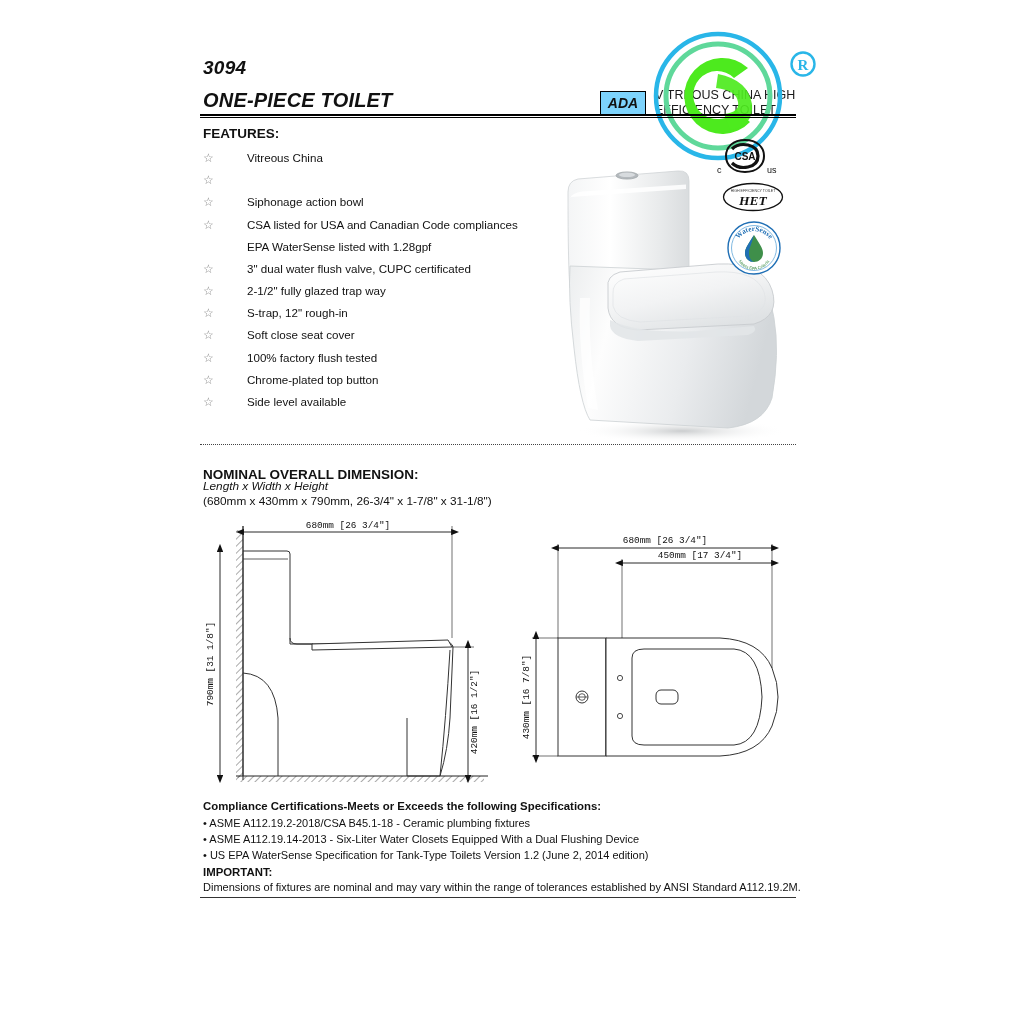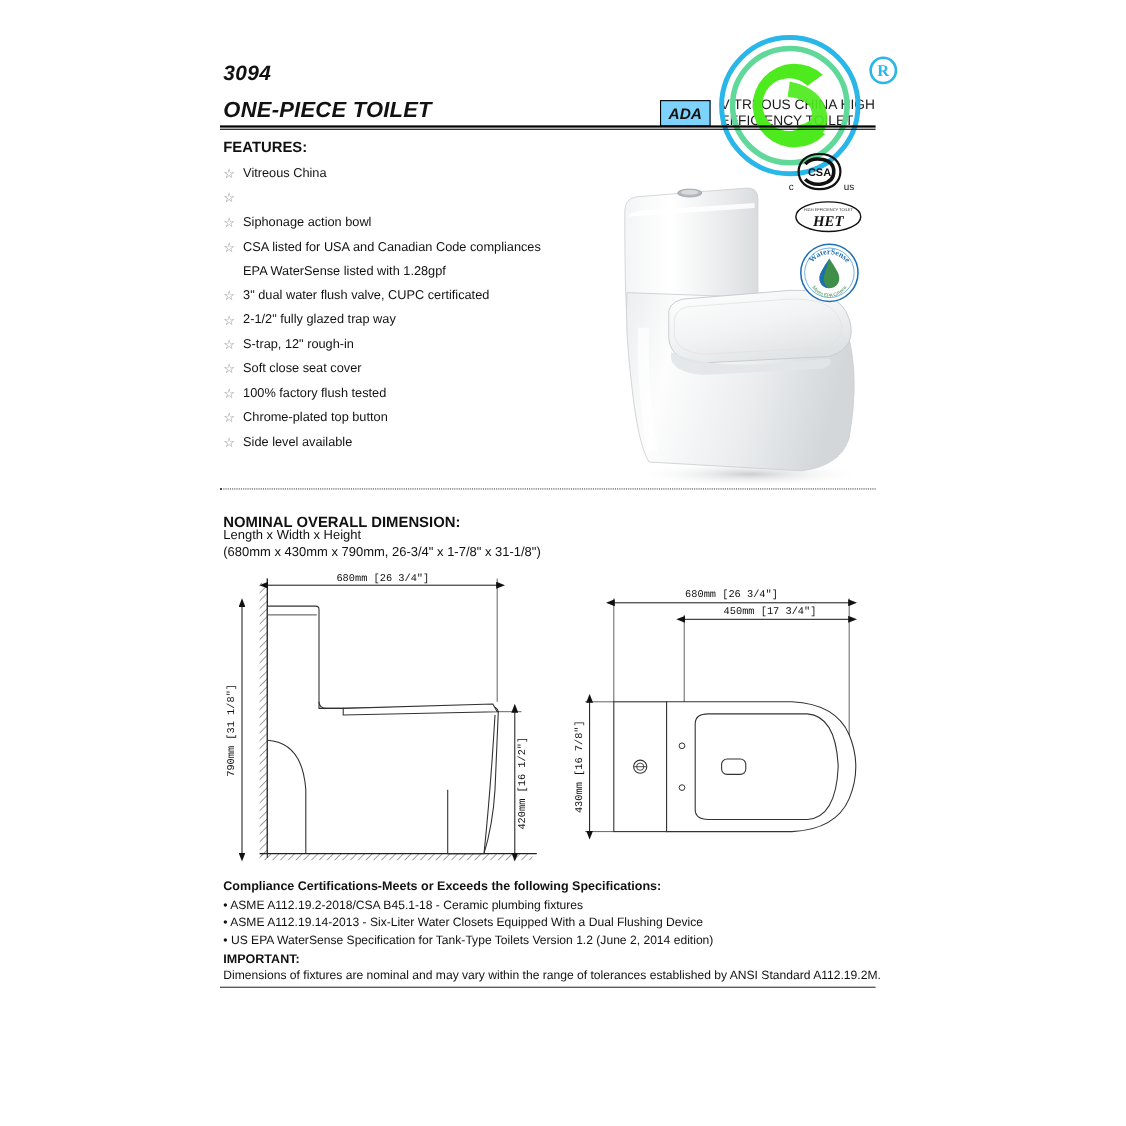--- a/index.html
+++ b/index.html
@@ -97,20 +97,21 @@
     width: 18px;
     flex: 0 0 18px;
     color: #8b8b8b;
     font-size: 12px;
     line-height: 16px;
   }
   .feat-text {
     font-size: 11.6px;
     line-height: 16px;
     color: #111;
+    margin-left: 26px;
   }
   .feat-text .l2 { display: block; margin-top: 6px; }
 
   
   .dotted-sep {
     position: absolute;
     left: 200px; top: 444px;
     width: 596px;
     border-top: 1.4px dotted #444;
   }
@@ -120,20 +121,21 @@
     position: absolute;
     left: 203px; top: 454px;
     font-size: 13.5px;
     font-weight: bold;
     margin-top: 13px;
   }
   .nod-l1 {
     position: absolute;
     left: 203px; top: 479px;
     font-size: 11.8px;
+    font-style: italic;
   }
   .nod-l2 {
     position: absolute;
     left: 203px; top: 494px;
     font-size: 11.8px;
   }
 
   
   .drawings {
     position: absolute;

